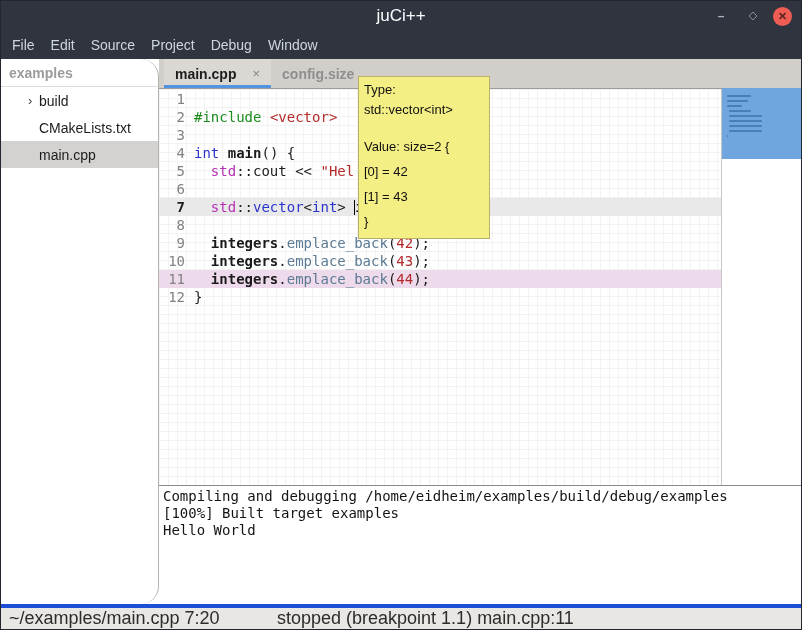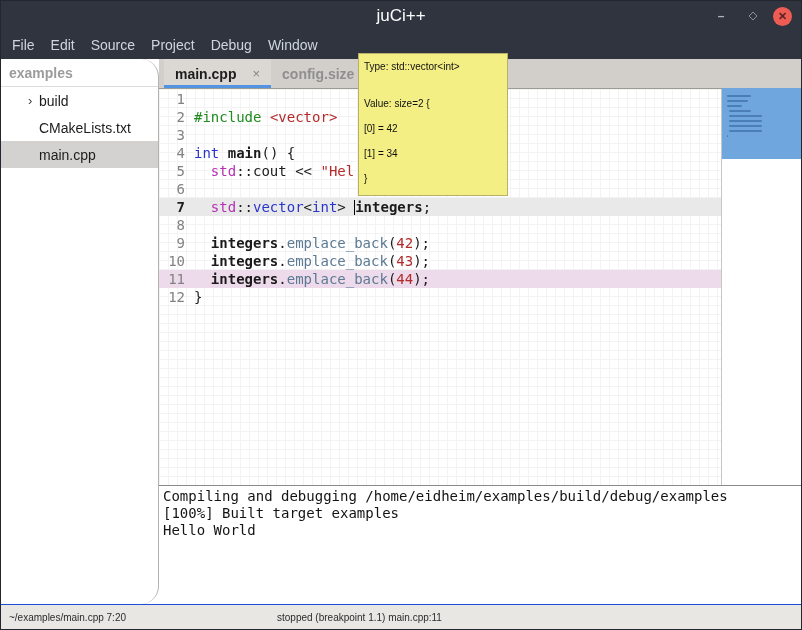--- a/index.html
+++ b/index.html
@@ -76,37 +76,37 @@
   .ed-row.current .ed-gutter { color:#1d1d1d; font-weight:bold; }
   .ed-code { margin-left:3px; color:#1b1b1b; }
   .ed-code b { font-weight:bold; color:#1b1b1b; }
   .caret { display:inline-block; width:0; border-left:1.5px solid #000; height:15px; vertical-align:-3px; }
   
   #minimap { width:80px; flex:none; border-left:1px solid #c6c6c6; background:#fff; position:relative; }
   #minimap-viewport { position:absolute; left:0; right:0; top:-1px; height:71px; background:#6fa6de; padding-top:4px; }
   .mm-line { height:2px; background:#2e5d96; opacity:.55; border-radius:1px; }
   
   #debug-tooltip {
-    position:absolute; left:357px; top:52px; width:150px; z-index:9;
+    position:absolute; left:357px; top:75px; width:132px; z-index:9;
     background:#f4ef85; border:1px solid #b7b168; color:#101010;
-    font-size:10px; padding:3px 5px 4px 5px;
+    font-size:13px; padding:3px 5px 4px 5px;
   }
   #tooltip-type { line-height:20px; margin-bottom:14px; }
   .tooltip-value-line { line-height:25px; }
   
   #output-panel {
     height:119px; flex:none; border-top:1px solid #8a8a8a; background:#fff;
     font-family:"DejaVu Sans Mono", monospace; font-size:14px; color:#141414;
     padding:2px 4px; overflow:hidden;
   }
   .out-line { line-height:17px; white-space:pre; }
   
   #statusbar {
-    height:25px; flex:none; background:#e9e7e4; border-top:1px solid #1d4ed8;
-    position:relative; display:flex; align-items:center; font-size:10px; color:#2c2c2c;
+    height:25px; flex:none; background:#e9e7e4; border-top:4px solid #1d4ed8;
+    position:relative; display:flex; align-items:center; font-size:18px; color:#2c2c2c;
   }
   #status-left { margin-left:8px; }
   #status-debug { position:absolute; left:276px; }
 </style>
 </head>
 <body>
 
 <div id="window">
 
   <div id="titlebar">
@@ -204,18 +204,18 @@
   <div id="statusbar">
     <span id="status-left">~/examples/main.cpp 7:20</span>
     <span id="status-debug">stopped (breakpoint 1.1) main.cpp:11</span>
   </div>
 
   <div id="debug-tooltip">
     <div id="tooltip-type">Type: std::vector&lt;int&gt;</div>
     <div id="tooltip-values">
         <div class="tooltip-value-line">Value: size=2 {</div>
         <div class="tooltip-value-line"> [0] = 42</div>
-        <div class="tooltip-value-line"> [1] = 34</div>
+        <div class="tooltip-value-line"> [1] = 43</div>
         <div class="tooltip-value-line">}</div>
       </div>
   </div>
 
 </div>
 
 </body></html>

